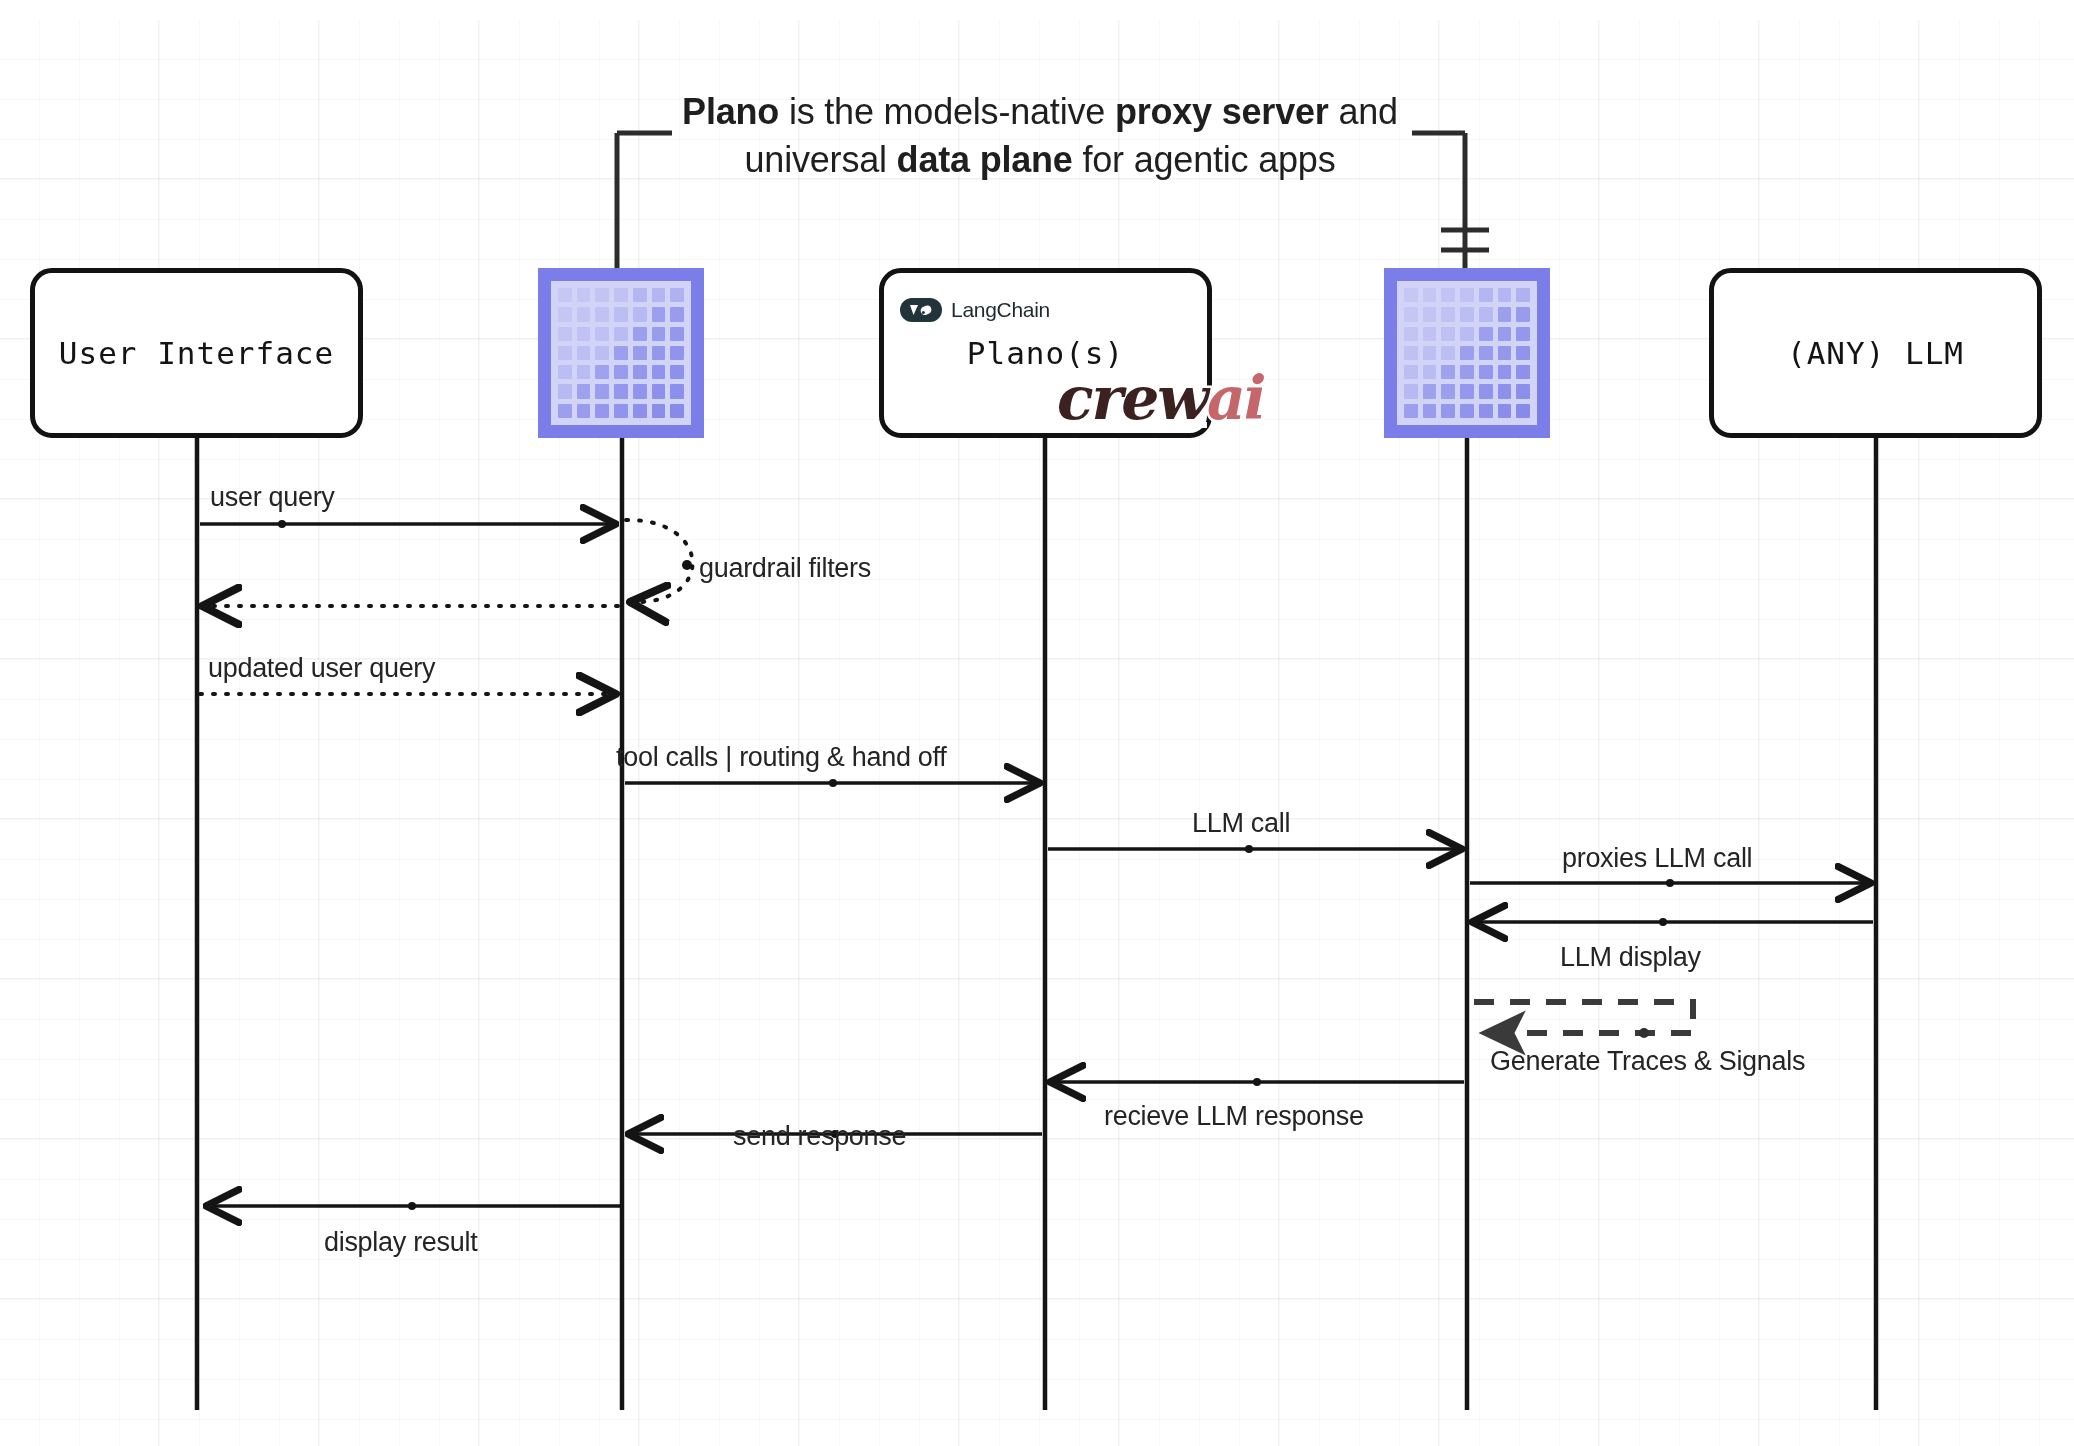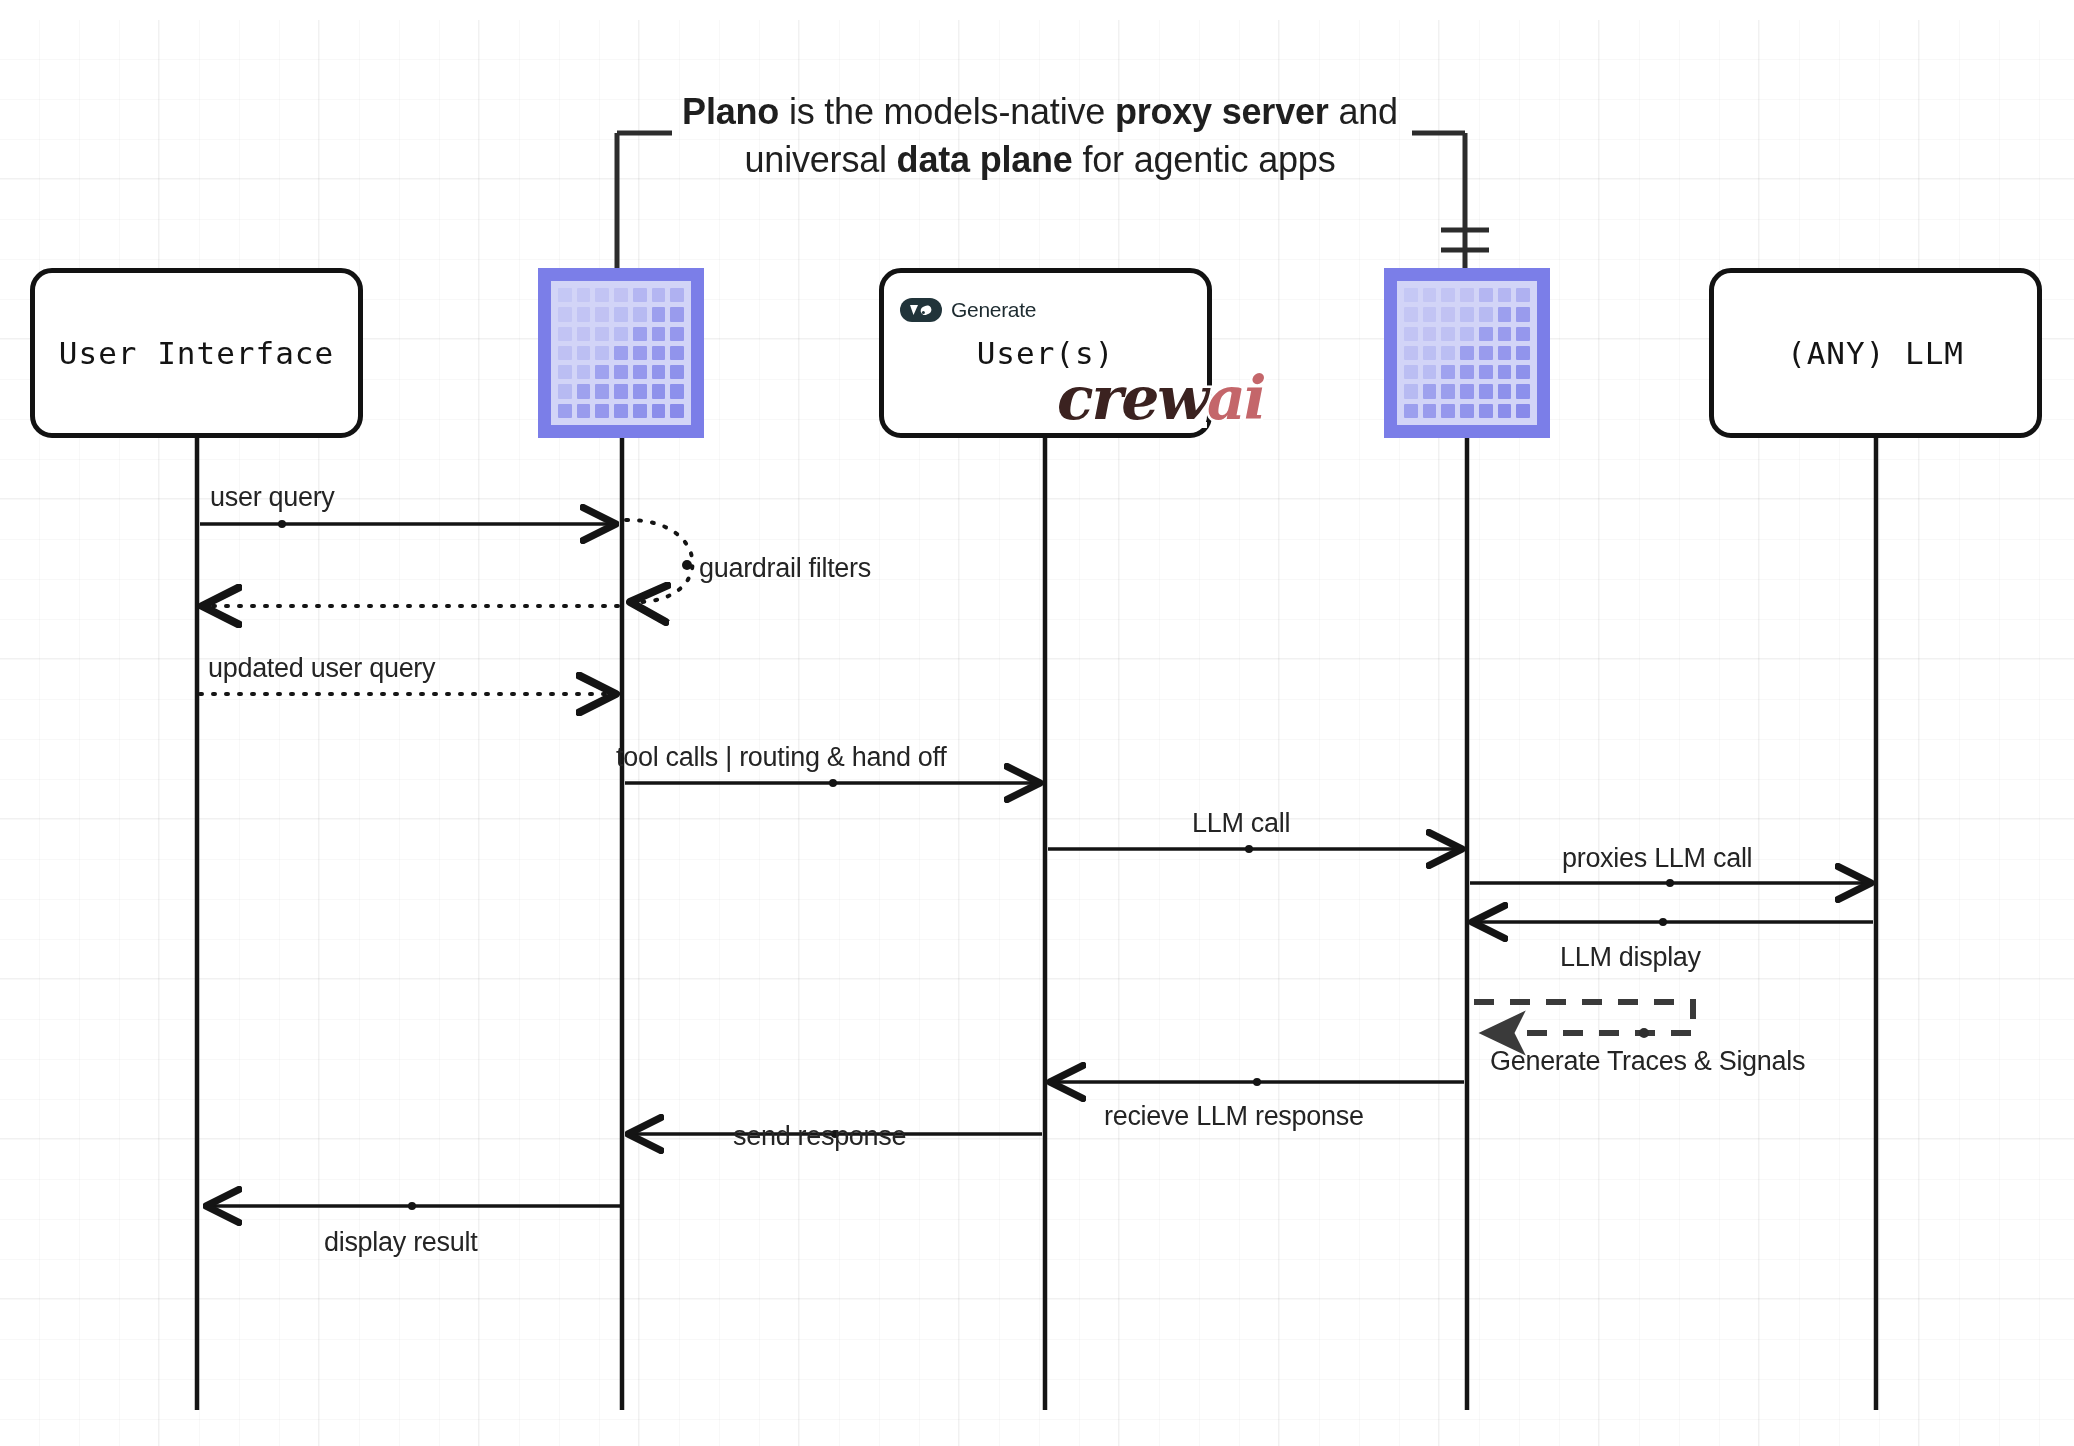--- a/index.html
+++ b/index.html
@@ -291,31 +291,31 @@
         <div class="plano-cell" style="opacity:.66"></div>
         <div class="plano-cell" style="opacity:.70"></div>
         <div class="plano-cell" style="opacity:.74"></div>
         <div class="plano-cell" style="opacity:.78"></div>
         <div class="plano-cell" style="opacity:.82"></div>
         <div class="plano-cell" style="opacity:.86"></div>
     </div>
   </div>
 
   <div class="pbox" style="left:879px; top:248px; width:333px; height:170px; position:absolute;">
-    <span class="plabel">User(s)</span>
+    <span class="plabel">Plano(s)</span>
   </div>
   <div class="lc-badge" style="left:900px; top:278px;">
     <span class="lc-pill">
       <svg width="26" height="15" viewBox="0 0 26 15" xmlns="http://www.w3.org/2000/svg">
         <path d="M2 2 L10 2 L5.5 12 Z" fill="#ffffff"></path>
         <rect x="12.5" y="3" width="11" height="8.5" rx="4.2" fill="#ffffff" transform="rotate(-28 18 7.2)"></rect>
         <circle cx="15.4" cy="9.4" r="1.5" fill="#21343a"></circle>
       </svg>
     </span>
-    <span class="lc-text">Generate</span>
+    <span class="lc-text">LangChain</span>
   </div>
   <div class="crewai" style="left:1057px; top:348px;">
     <span class="c1">crew</span><span class="c2">ai</span>
   </div>
 
   <div class="plano" style="left:1384px; top:248px; width:166px; height:170px;">
     <div class="plano-inner">
       <div class="plano-cell" style="opacity:.14"></div>
         <div class="plano-cell" style="opacity:.16"></div>
         <div class="plano-cell" style="opacity:.18"></div>

